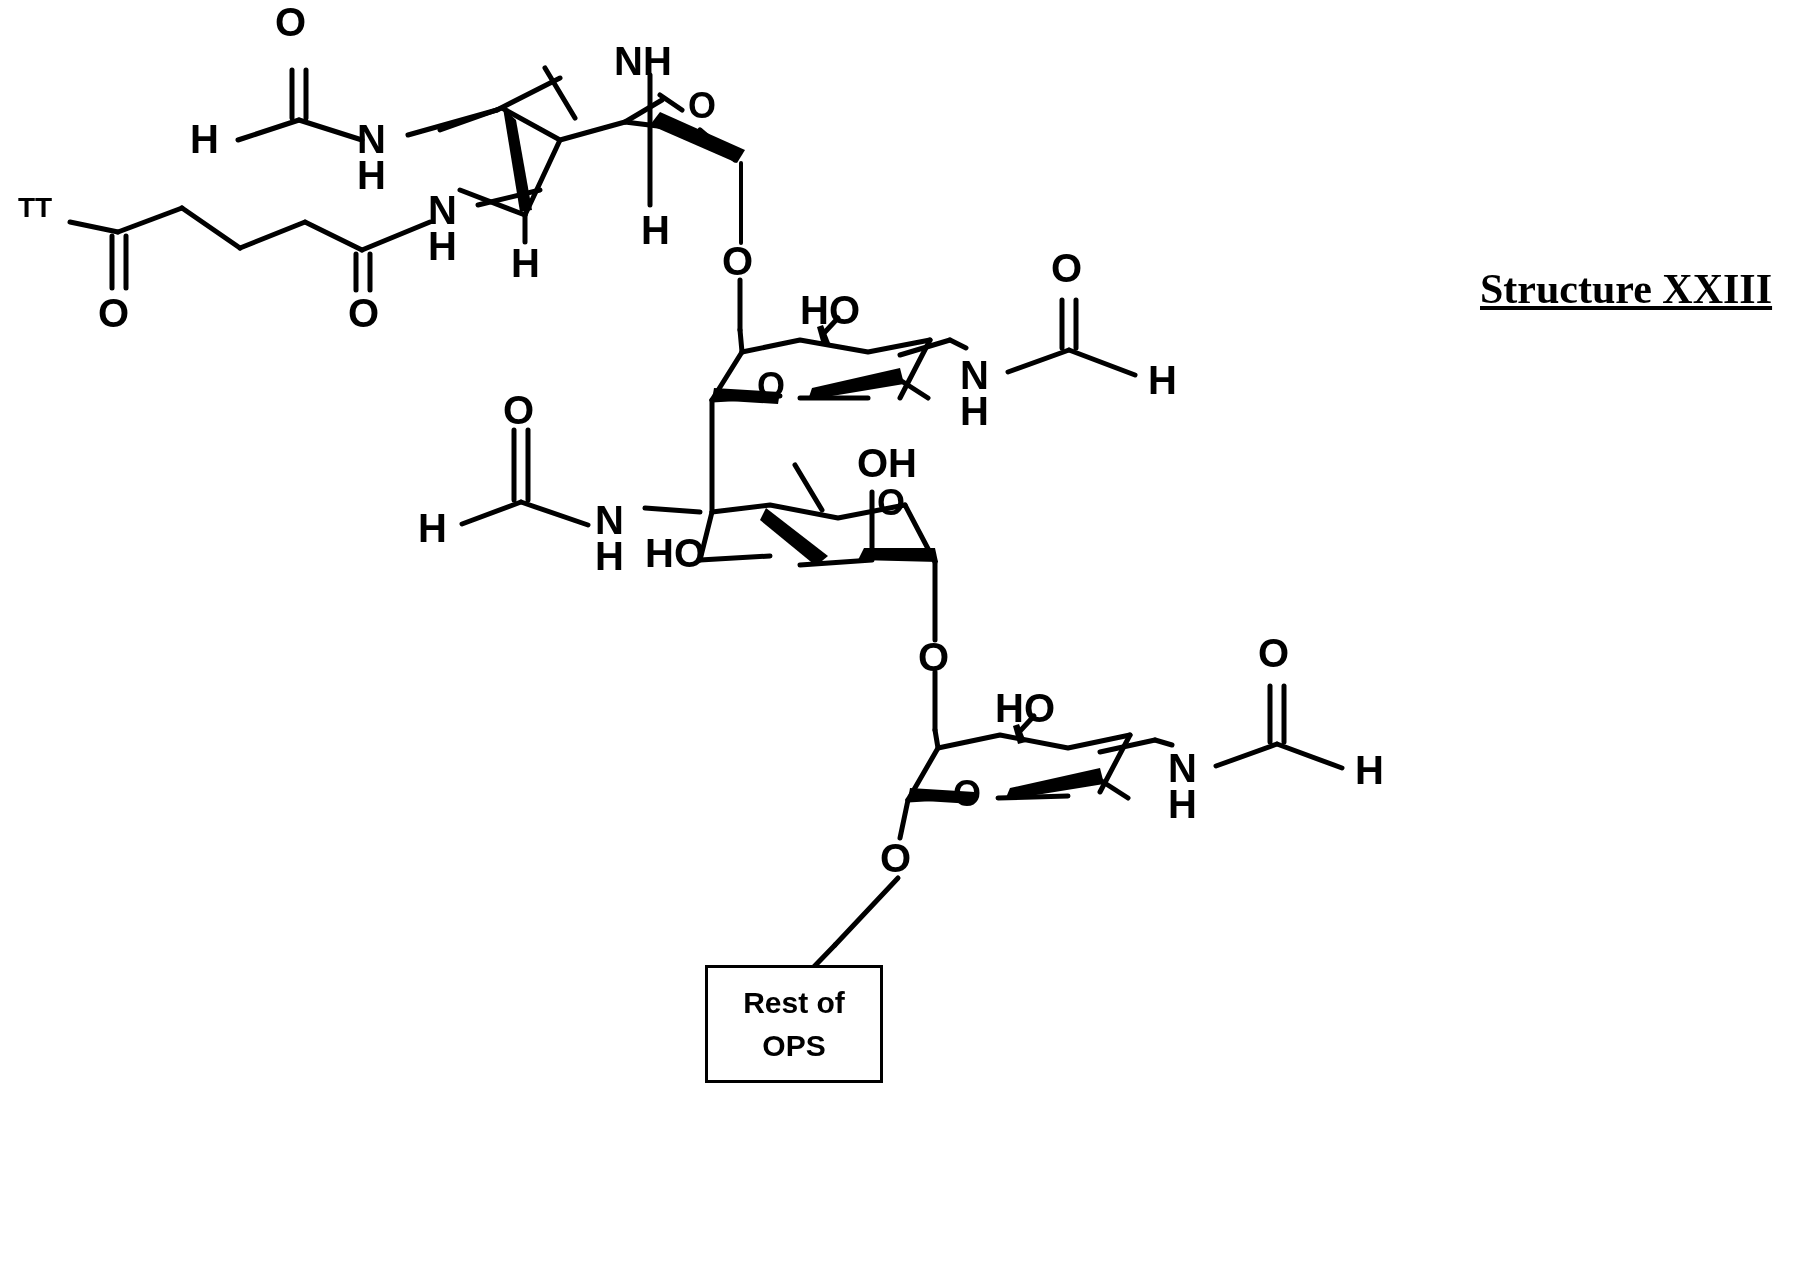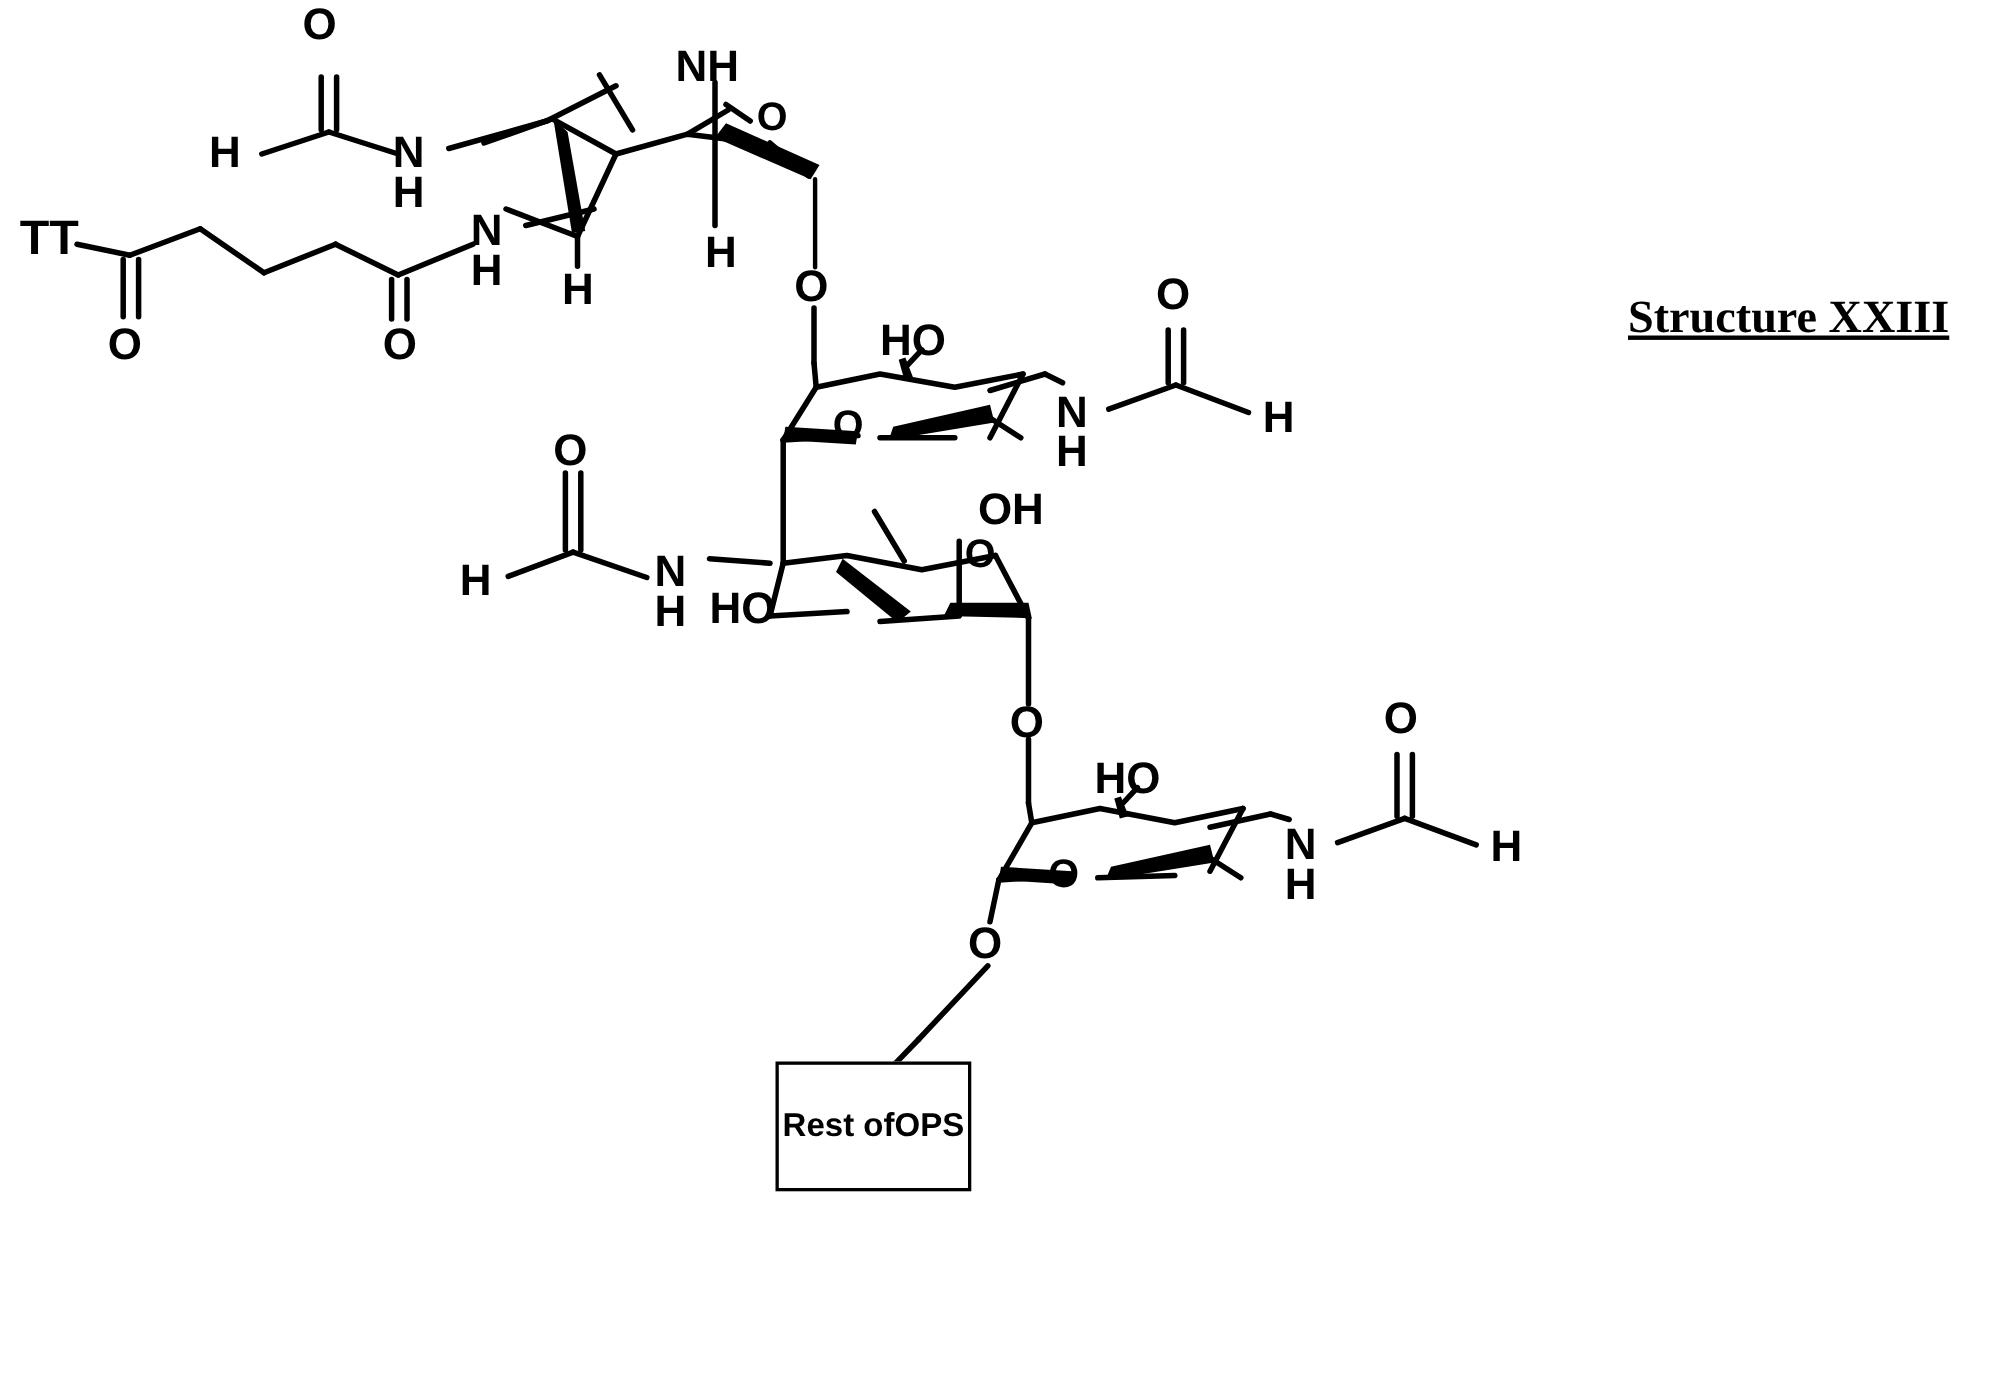--- a/index.html
+++ b/index.html
@@ -3,22 +3,22 @@
 <meta charset="utf-8">
 <style>
   html,body{margin:0;padding:0;background:#fff;}
   body{font-family:"Liberation Serif",serif;}
   #stage{position:relative;width:1808px;height:1268px;background:#fff;overflow:hidden;}
   svg.mol{position:absolute;left:0;top:0;width:1808px;height:1268px;}
   .lbl{position:absolute;font-family:"Liberation Sans",sans-serif;font-weight:700;color:#000;white-space:pre;line-height:1;}
   .atom{font-size:40px;}
   #struct-title{position:absolute;font-family:"Liberation Serif",serif;font-size:42px;font-weight:700;color:#000;
      text-decoration:underline;white-space:nowrap;}
-  #tt-label{position:absolute;font-family:"Liberation Sans",sans-serif;font-weight:700;font-size:44px;color:#000;}
-  #ops-box{position:absolute;border:3px solid #000;background:#fff;display:flex;flex-direction:row;
+  #tt-label{position:absolute;font-family:"Liberation Sans",sans-serif;font-weight:700;font-size:28px;color:#000;}
+  #ops-box{position:absolute;border:3px solid #000;background:#fff;display:flex;flex-direction:column;
      align-items:center;justify-content:center;}
   #ops-box span{font-family:"Liberation Sans",sans-serif;font-size:30px;font-weight:700;color:#000;line-height:1.45;}
 </style>
 </head>
 <body>
 
 <div id="stage">
 
   <svg class="mol" viewBox="0 0 1808 1268">
     <g stroke="#000" fill="none" stroke-width="5" stroke-linecap="round" stroke-linejoin="round">
@@ -169,21 +169,21 @@
       <div class="lbl atom" style="left: 757px; top: 368px; font-size: 36px;">O</div>
       <div class="lbl atom" style="left: 1051px; top: 248px; font-size: 40px;">O</div>
       <div class="lbl atom" style="left: 960px; top: 355px; font-size: 40px;">N</div>
       <div class="lbl atom" style="left: 960px; top: 391px; font-size: 40px;">H</div>
       <div class="lbl atom" style="left: 1148px; top: 360px; font-size: 40px;">H</div>
       <div class="lbl atom" style="left: 503px; top: 390px; font-size: 40px;">O</div>
       <div class="lbl atom" style="left: 418px; top: 508px; font-size: 40px;">H</div>
       <div class="lbl atom" style="left: 595px; top: 500px; font-size: 40px;">N</div>
       <div class="lbl atom" style="left: 595px; top: 536px; font-size: 40px;">H</div>
       <div class="lbl atom" style="left: 645px; top: 533px; font-size: 40px;">HO</div>
-      <div class="lbl atom" style="left: 889px; top: 443px; font-size: 40px;">OH</div>
+      <div class="lbl atom" style="left: 857px; top: 443px; font-size: 40px;">OH</div>
       <div class="lbl atom" style="left: 877px; top: 485px; font-size: 36px;">O</div>
       <div class="lbl atom" style="left: 918px; top: 637px; font-size: 40px;">O</div>
       <div class="lbl atom" style="left: 995px; top: 688px; font-size: 40px;">HO</div>
       <div class="lbl atom" style="left: 953px; top: 776px; font-size: 36px;">O</div>
       <div class="lbl atom" style="left: 1258px; top: 633px; font-size: 40px;">O</div>
       <div class="lbl atom" style="left: 1168px; top: 748px; font-size: 40px;">N</div>
       <div class="lbl atom" style="left: 1168px; top: 784px; font-size: 40px;">H</div>
       <div class="lbl atom" style="left: 1355px; top: 750px; font-size: 40px;">H</div>
       <div class="lbl atom" style="left: 880px; top: 838px; font-size: 40px;">O</div>
     </div>

